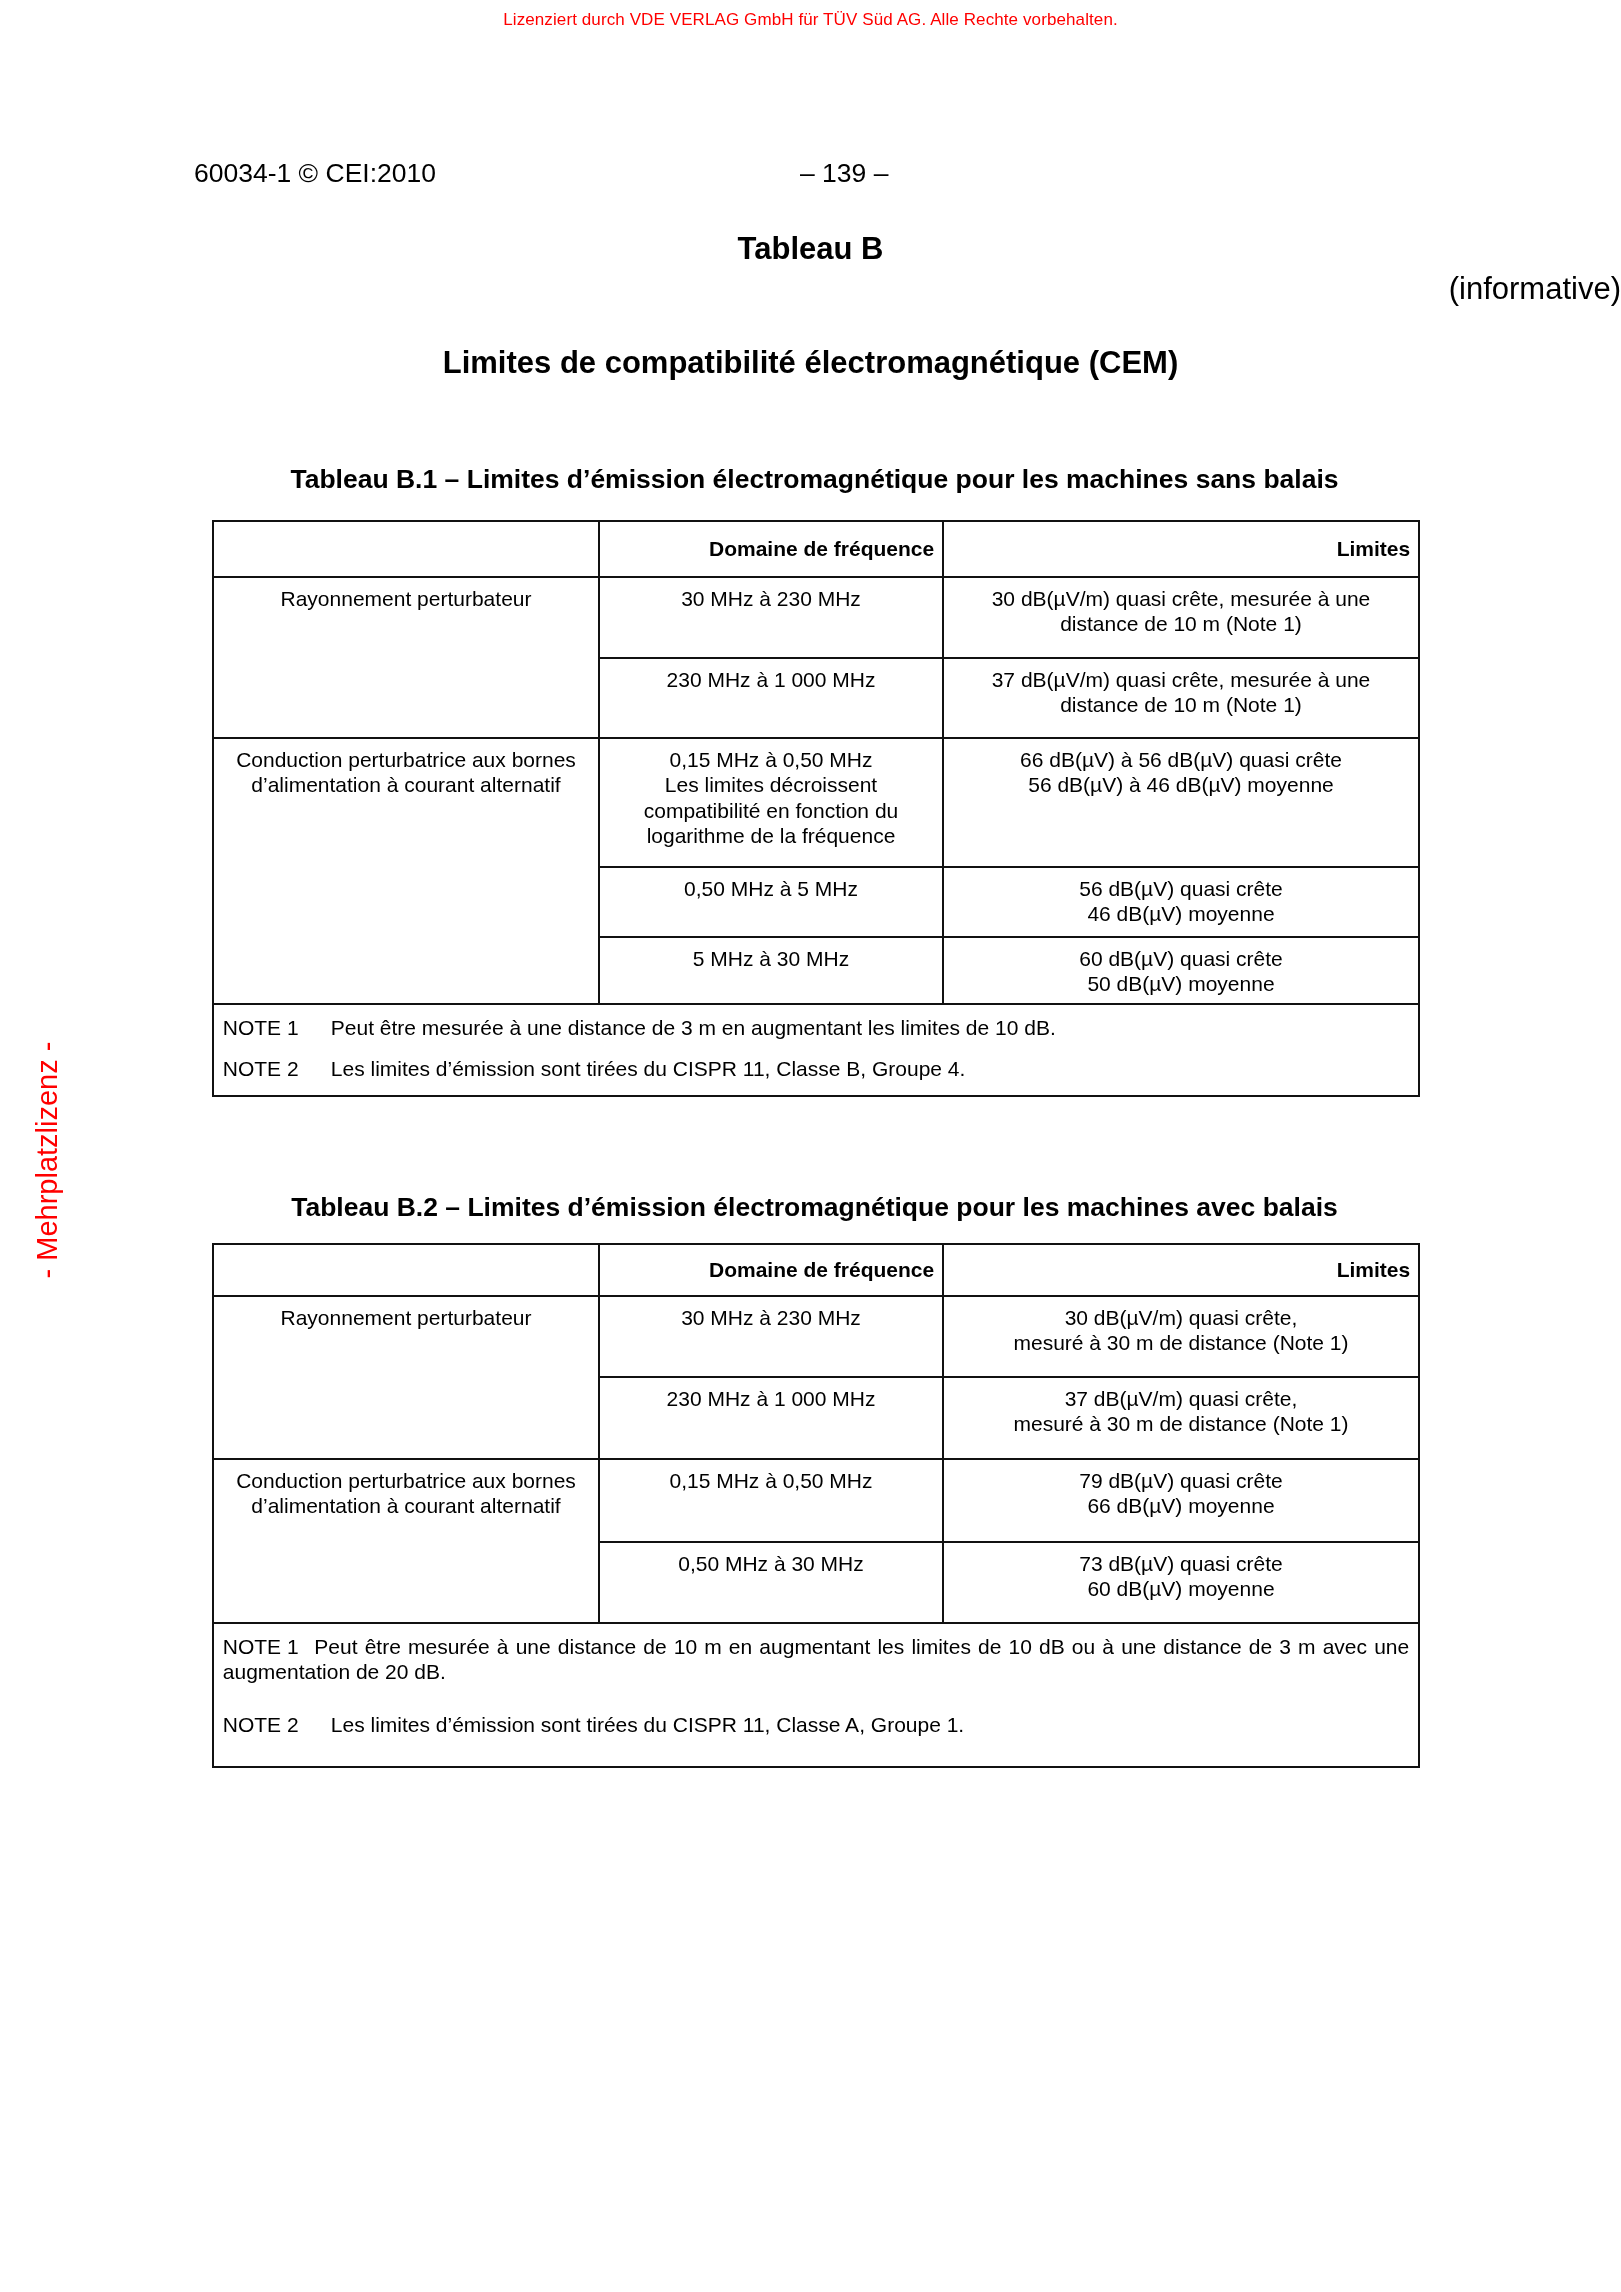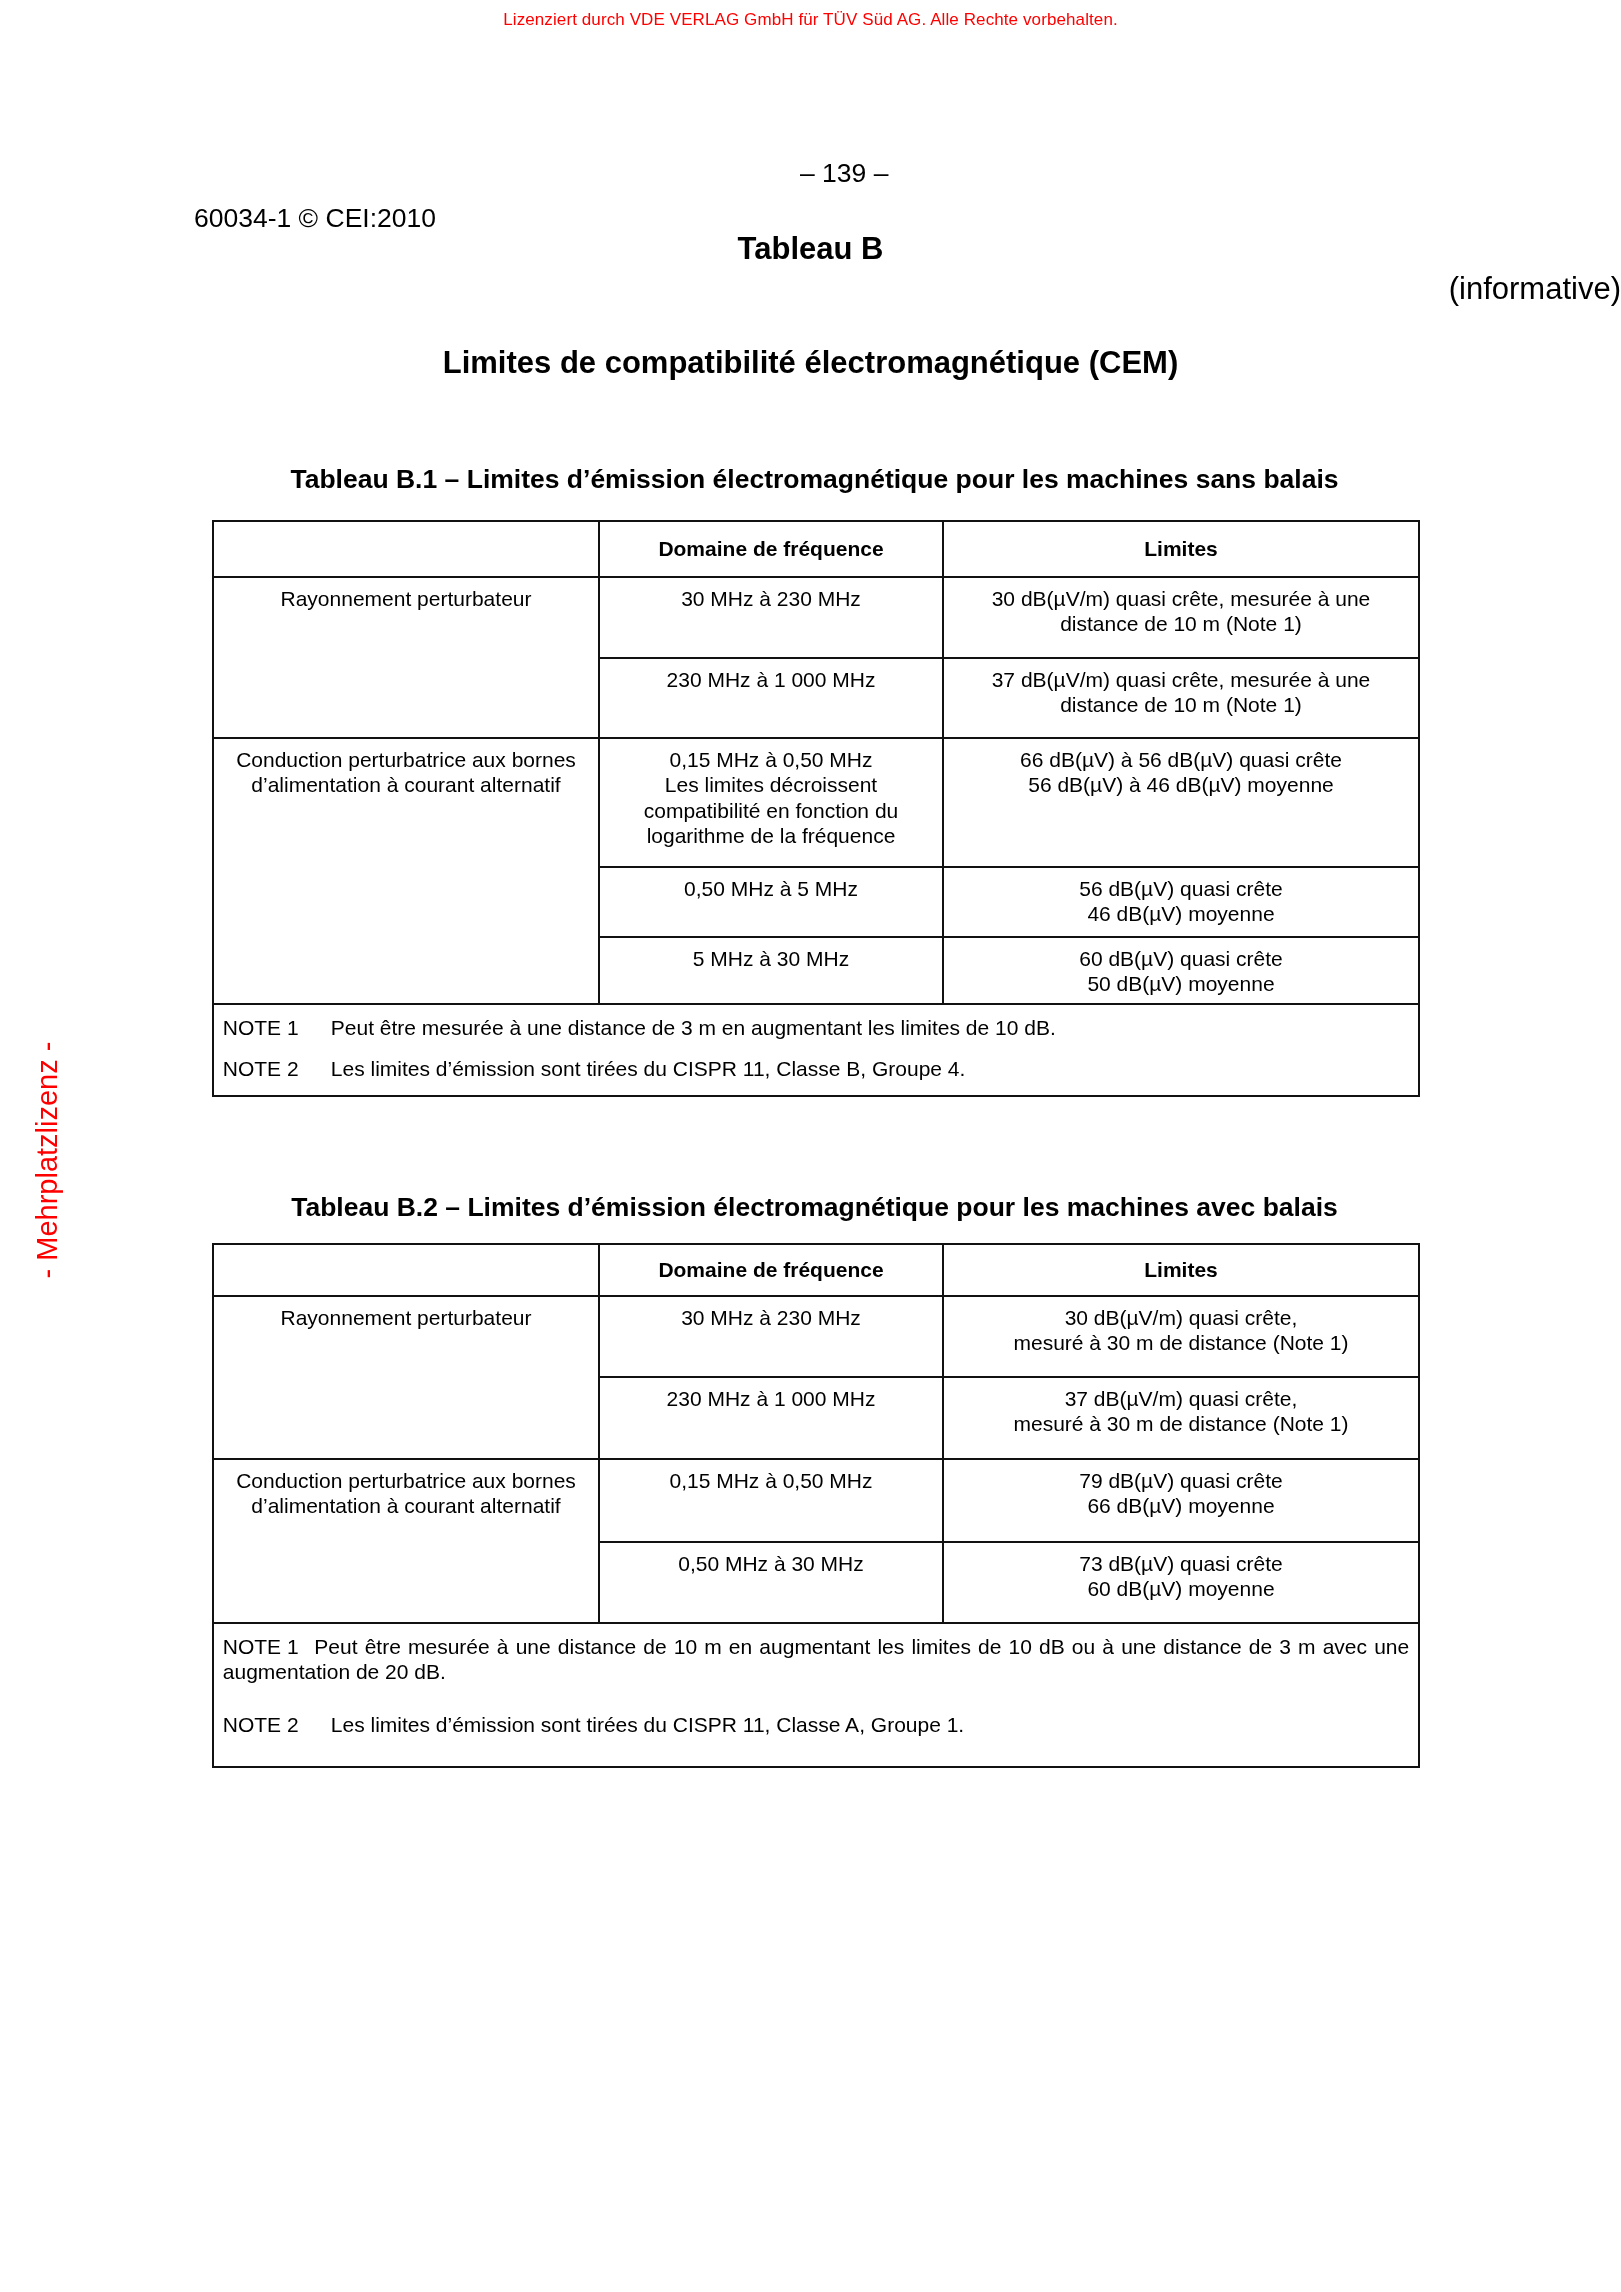--- a/index.html
+++ b/index.html
@@ -10,21 +10,21 @@
   .license-banner {
     position: absolute; top: 9.8px; left: 0; width: 1621px; text-align: center;
     color: #ff0000; font-size: 17px; letter-spacing: 0.1px;
   }
   .side-license {
     position: absolute; left: 47px; top: 1160px;
     transform: translate(-50%, -50%) rotate(-90deg);
     white-space: nowrap; color: #ff0000; font-size: 29px;
   }
   .page-header { position: absolute; top: 158px; font-size: 26.5px; }
-  .doc-id { left: 194px; margin-top: 45px; }
+  .doc-id { left: 194px; }
   .page-number { left: 800px; }
   .annex-title {
     position: absolute; top: 231px; left: 0; width: 1621px; text-align: center;
     font-weight: bold; font-size: 31px;
   }
   .annex-subtitle {
     position: absolute; top: 271px; left: 0; width: 1621px; text-align: right;
     font-size: 31px;
   }
   .section-title {
@@ -39,21 +39,21 @@
   .caption-2 { top: 1192px; }
   table.emc {
     position: absolute; left: 212px; width: 1207px;
     border-collapse: collapse; table-layout: fixed;
     font-size: 21px; line-height: 25.5px;
   }
   table.emc td {
     border: 2.5px solid #111; vertical-align: top; text-align: center;
     padding: 7.8px 7.8px 0 7.8px; box-sizing: border-box;
   }
-  table.emc td.head { font-weight: bold; vertical-align: middle; padding-top: 0; }
+  table.emc td.head { font-weight: bold; vertical-align: middle; padding-top: 0; text-align: right; }
   table.emc td.notes { text-align: left; padding: 9.8px 8.8px 0 8.8px; vertical-align: top; }
   .note-line { display: block; }
   .note-label { display: inline-block; width: 108px; }
   .t1 { top: 520px; }
   .t2 { top: 1243px; }
   .block-line { display: block; }
 </style>
 </head>
 <body>
 

